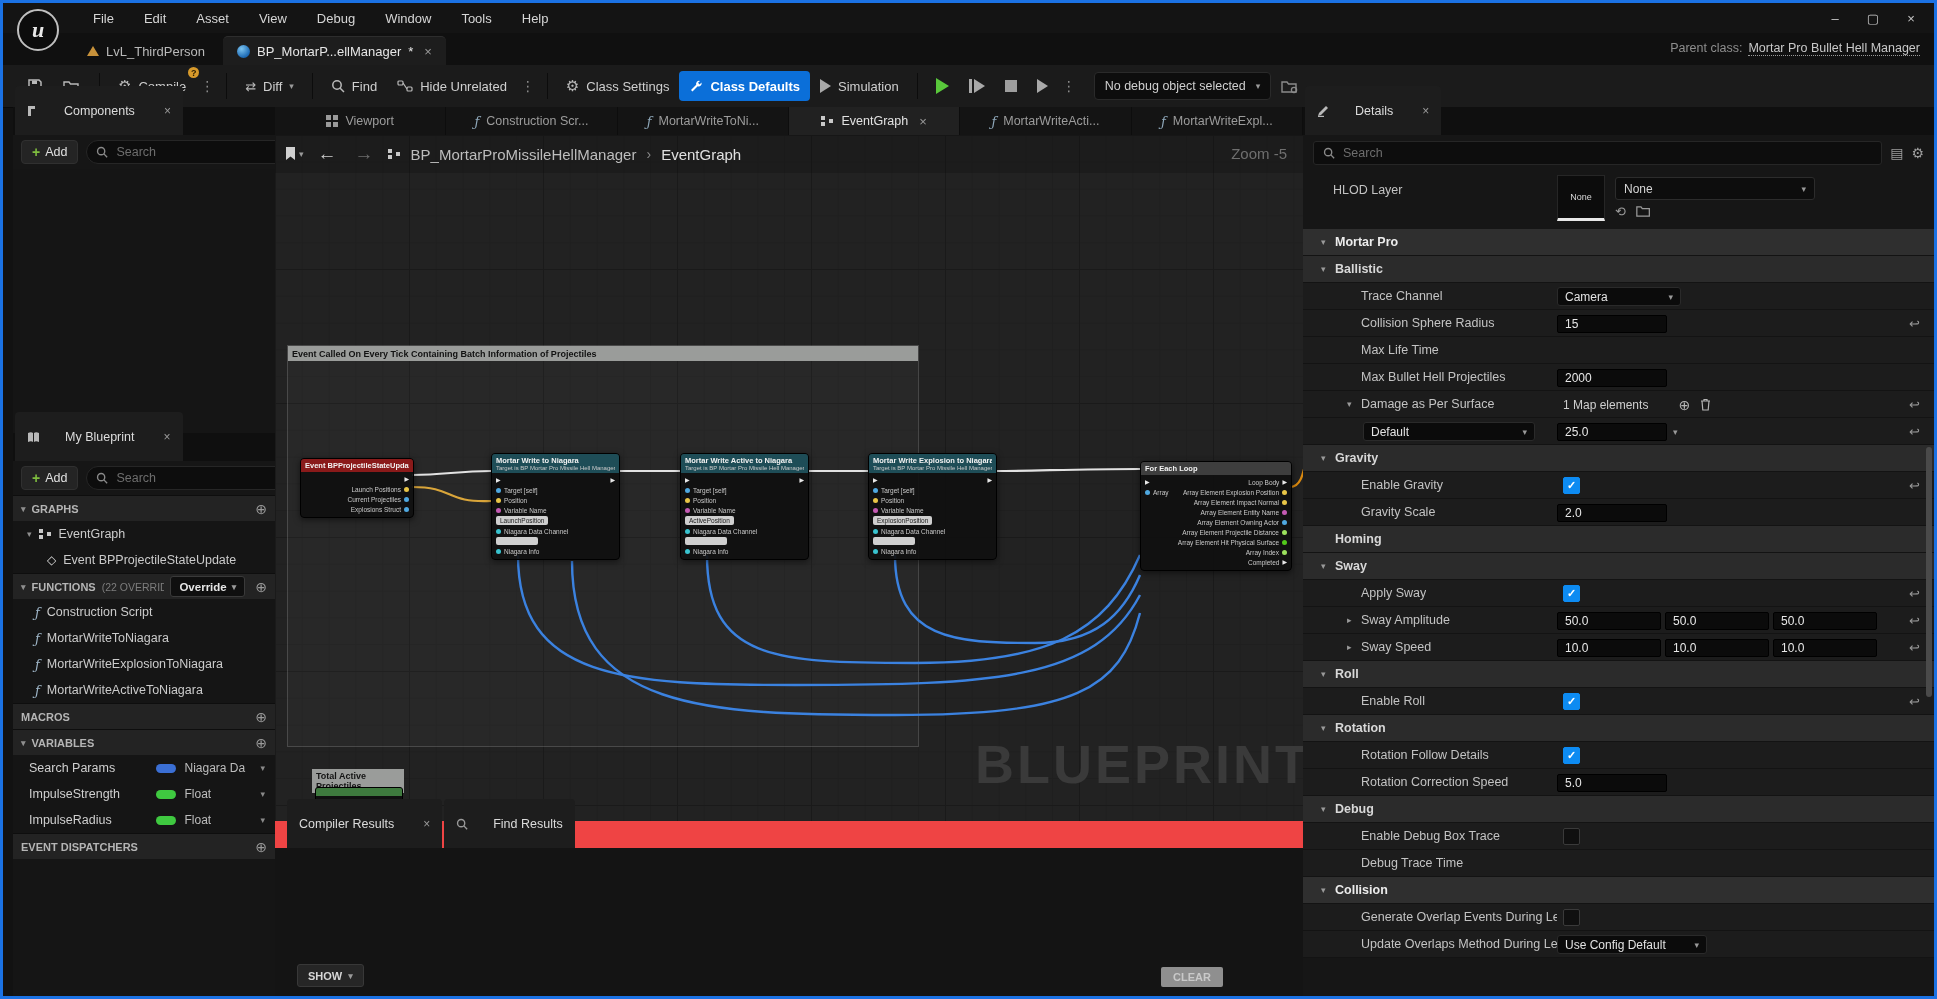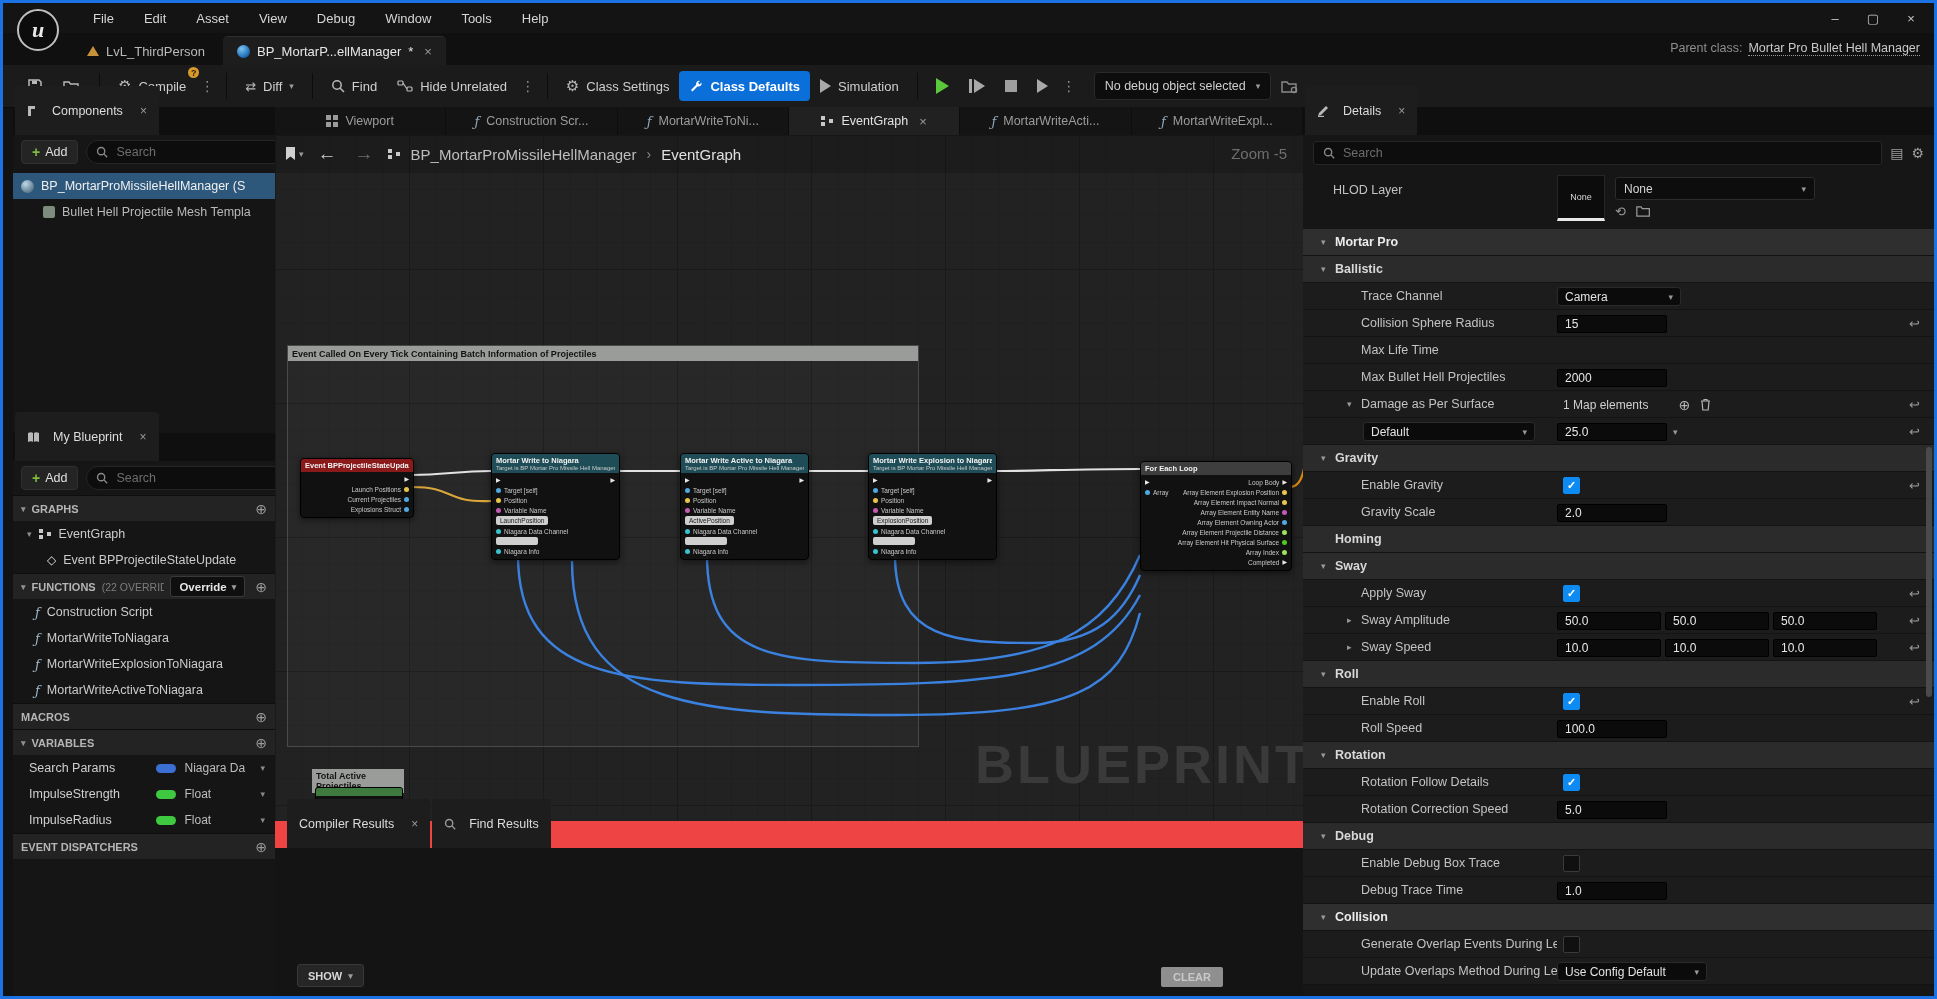--- a/index.html
+++ b/index.html
@@ -42,21 +42,21 @@
   .step-bar{width:3px;height:14px;background:#A9A9A9;}
   .grey-tri{width:0;height:0;border-top:7px solid transparent;border-bottom:7px solid transparent;border-left:11px solid #A9A9A9;}
   .stop-sq{width:12px;height:12px;background:#9E9E9E;}
   #debugsel{background:#0d0d0d;border:1px solid #2a2a2a;border-radius:4px;height:26px;display:flex;align-items:center;
             gap:10px;padding:0 10px;font-size:12.5px;color:#D0D0D0;}
   .compile-wrap{position:relative;}
   .compile-q{position:absolute;right:-3px;top:-4px;width:11px;height:11px;border-radius:50%;background:#D79A2B;
              color:#2b1d00;font-size:9px;font-weight:bold;display:flex;align-items:center;justify-content:center;}
   
   .ptabbar{height:28px;background:#0f0f0f;display:flex;align-items:flex-end;}
-  .ptab{height:25px;background:#1D1D1D;border-radius:4px 4px 0 0;display:flex;align-items:center;gap:13px;
+  .ptab{height:25px;background:#1D1D1D;border-radius:4px 4px 0 0;display:flex;align-items:center;gap:25px;
         padding:12px 12px;font-size:12.5px;color:#DCDCDC;margin-left:2px;text-align:right;}
   .ptab .tab-close{font-size:12px;}
   .prow-tools{height:34px;display:flex;align-items:center;gap:8px;padding:0 8px;background:#161616;}
   .add-btn{display:flex;align-items:center;gap:5px;background:#242424;border:1px solid #303030;border-radius:4px;
            height:22px;padding:0 10px;font-size:12.5px;color:#E0E0E0;}
   .add-plus{color:#7FBE3F;font-weight:bold;font-size:14px;}
   .searchbox{flex:1;display:flex;align-items:center;gap:6px;background:#0d0d0d;border:1px solid #262626;
              border-radius:12px;height:22px;padding:0 9px;}
   .searchbox input{flex:1;background:transparent;border:none;color:#cfcfcf;font-size:12.5px;font-family:"Liberation Sans",sans-serif;}
   .searchbox input::placeholder{color:#6d6d6d;}
@@ -342,33 +342,20 @@
           <span>Add</span>
         </div>
         <div class="searchbox">
           <svg class="mini" width="12" height="12" viewBox="0 0 14 14">
               <circle cx="6" cy="6" r="4.2" fill="none" stroke="#8a8a8a" stroke-width="1.6"></circle>
               <line x1="9.2" y1="9.2" x2="13" y2="13" stroke="#8a8a8a" stroke-width="1.6"></line>
             </svg>
           <input type="text" placeholder="Search" style="">
         </div>
       </div>
-      <div class="tree">
-
-      <div class="trow sel">
-            <span class="comp-ico"></span>
-
-            <span>BP_MortarProMissileHellManager (S</span>
-          </div>
-          <div class="trow child">
-
-            <span class="mesh-ico"></span>
-            <span>Bullet Hell Projectile Mesh Templa</span>
-          </div>
-        </div>
     </div>
 
     <div id="myblueprint">
       <div class="ptabbar">
         <div class="ptab">
           <svg class="mini" width="13" height="12" viewBox="0 0 13 12">
               <path d="M1 2c2-1 4-1 5 0v9c-1-1-3-1-5 0zM12 2c-2-1-4-1-5 0v9c1-1 3-1 5 0z" fill="#B9B9B9"></path>
             </svg>
           <span>My Blueprint</span>
           <span class="tab-close">×</span>
@@ -1221,35 +1208,20 @@
             <div class="vec">
               
             </div>
             <div class="chk on">
               <span class="tick">✓</span>
             </div>
 
           </div>
           <span class="reset">↩</span>
         </div>
-        <div class="drow">
-          <span class="arr"></span>
-          <span class="dlabel">Roll Speed</span>
-
-          <div class="vcell">
-
-            <div class="inbox">100.0</div>
-
-            <div class="vec">
-              
-            </div>
-
-          </div>
-
-        </div>
         <div class="drow cat">
           <span class="arr">▾</span>
 
           <span class="dlabel dlabel2">Rotation</span>
 
           <div class="vcell">
 
             <div class="vec">
               
             </div>
@@ -1315,29 +1287,20 @@
               
             </div>
 
           </div>
 
         </div>
         <div class="drow">
           <span class="arr"></span>
           <span class="dlabel">Debug Trace Time</span>
 
-          <div class="vcell">
-
-            <div class="inbox">1.0</div>
-
-            <div class="vec">
-              
-            </div>
-
-          </div>
 
         </div>
         <div class="drow cat top">
           <span class="arr">▾</span>
 
           <span class="dlabel dlabel2">Collision</span>
 
           <div class="vcell">
 
             <div class="vec">

